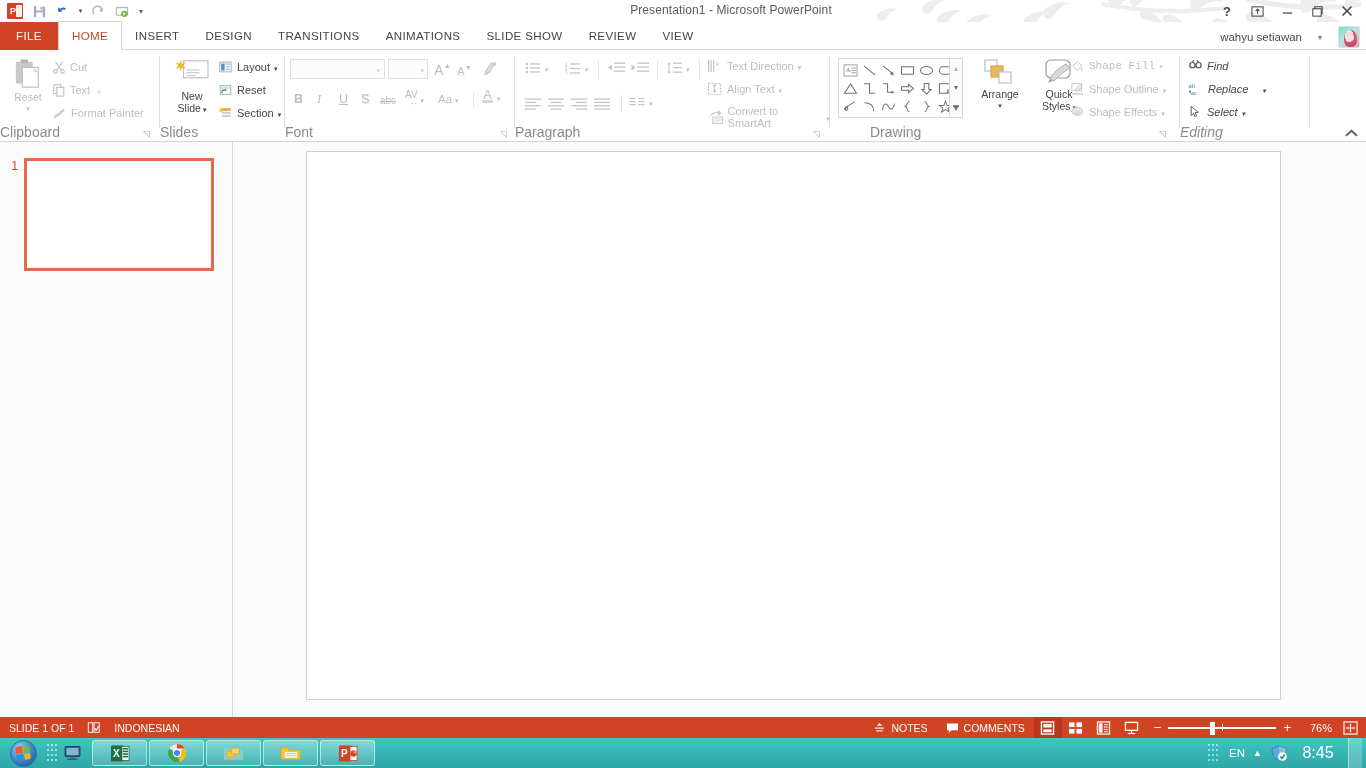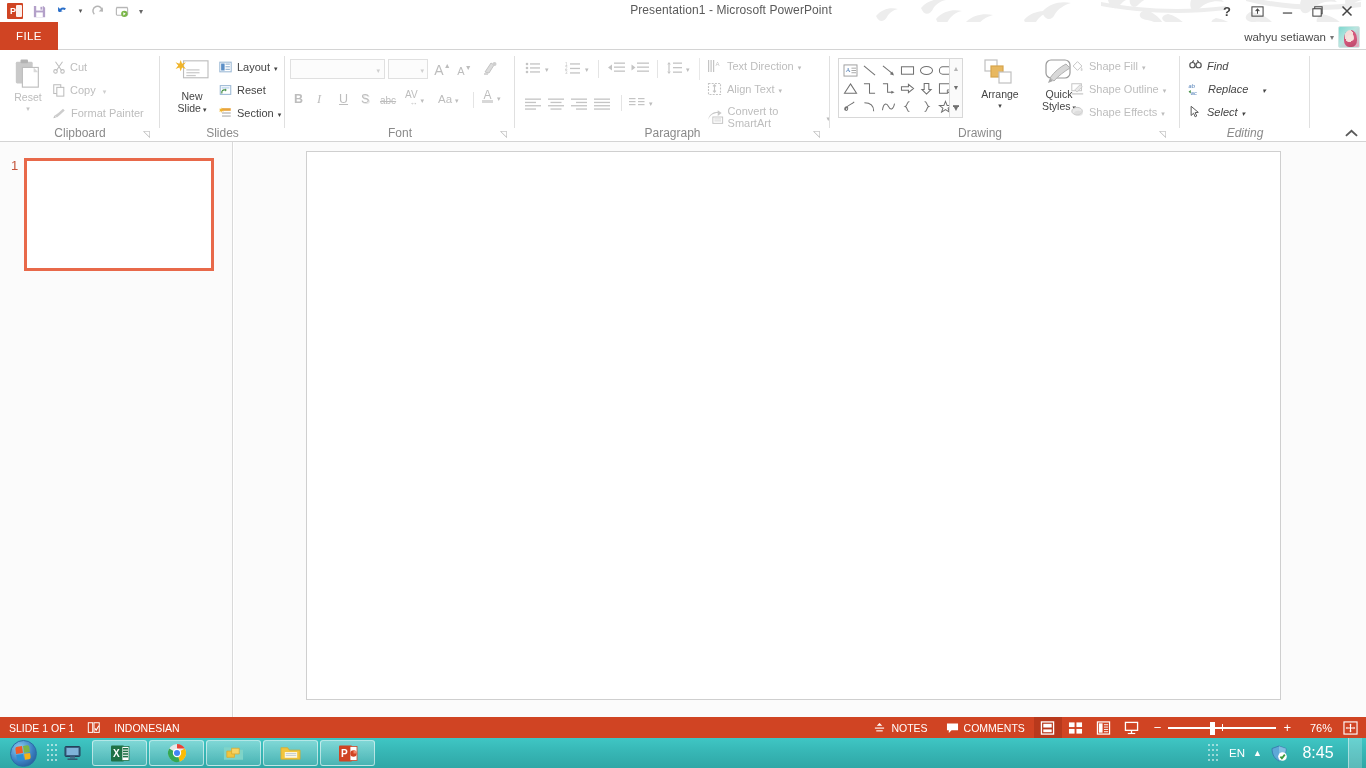--- a/index.html
+++ b/index.html
@@ -55,21 +55,21 @@
   .tab {
     height: 28px; padding: 0 13px; display: flex; align-items: center;
     font-size: 11.5px; color: #444; letter-spacing: .4px; white-space: nowrap;
   }
   .tab.active {
     color: #d04423; background: #fff;
     border-left: 1px solid #d4d4d4; border-right: 1px solid #d4d4d4; border-top: 1px solid #d4d4d4;
     height: 29px; margin-top: -1px; position: relative; z-index: 3;
   }
   .userzone {
-    position: absolute; right: 6px; top: 26px; display: flex; align-items: center; gap: 4px;
+    position: absolute; right: 6px; top: 26px; display: flex; align-items: center; gap: 16px;
   }
   .username { font-size: 11.5px; color: #4a4a4a; }
   .user-caret { font-size: 8px; color: #777; }
   .avatar {
     width: 22px; height: 22px; border-radius: 2px; overflow: hidden;
     background: linear-gradient(135deg,#7fd8d0 0%, #b8e6e0 45%, #e8a0b8 100%);
     position: relative; border: 1px solid #cfe8e5;
   }
   .avatar::before {
     content:""; position:absolute; left:5px; top:3px; width:13px; height:17px;
@@ -83,22 +83,22 @@
   }
 
   
   .ribbon {
     position: absolute; left: 0; top: 50px; width: 1366px; height: 92px;
     background: #fff; border-bottom: 1px solid #d4d4d4;
   }
   .rgroup { position: absolute; top: 0; height: 92px; }
   .rgroup-sep { position: absolute; top: 6px; width: 1px; height: 72px; background: #e0e0e0; }
   .glabel {
-    position: absolute; bottom: 2px; width: 100%; text-align: center;
-    font-size: 12px; color: #8a8a8a;
+    position: absolute; bottom: 2px; width: 100%; 
+    font-size: 14px; color: #8a8a8a;
   }
   .dlaunch {
     position: absolute; bottom: 3px; width: 11px; height: 11px; color: #b0b0b0; font-size: 9px;
     display: flex; align-items: flex-end; justify-content: center;
   }
   .dis { color: #bdbdbd; }
   .en { color: #444; }
   .bigbtn {
     position: absolute; display: flex; flex-direction: column; align-items: center;
     font-size: 10.5px; line-height: 11.5px; text-align: center;
@@ -278,20 +278,30 @@
       <div class="winbtn close">
         <svg width="14" height="14" viewBox="0 0 14 14">
             <path d="M2.5 2.5 L11.5 11.5 M11.5 2.5 L2.5 11.5" stroke="#444" stroke-width="1.5"></path>
           </svg>
       </div>
     </div>
   </div>
 
   <div class="tabsrow">
     <div class="tab-file">FILE</div>
+    <div class="tablist" id="tablist">
+        <div class="tab active">HOME</div>
+        <div class="tab">INSERT</div>
+        <div class="tab">DESIGN</div>
+        <div class="tab">TRANSITIONS</div>
+        <div class="tab">ANIMATIONS</div>
+        <div class="tab">SLIDE SHOW</div>
+        <div class="tab">REVIEW</div>
+        <div class="tab">VIEW</div>
+      </div>
   </div>
 
   <div class="userzone">
     <span class="username">wahyu setiawan</span>
     <span class="user-caret">▾</span>
     <div class="avatar"></div>
   </div>
 
   <div class="ribbon">
 
@@ -312,21 +322,21 @@
             <circle cx="4" cy="13" r="2" fill="none" stroke="#bdbdbd" stroke-width="1.2"></circle>
             <circle cx="12" cy="13" r="2" fill="none" stroke="#bdbdbd" stroke-width="1.2"></circle>
           </svg>
         <span>Cut</span>
       </div>
       <div class="smitem dis" style="left:52px; top:33px;">
         <svg width="14" height="14" viewBox="0 0 16 16">
             <rect x="2" y="2" width="8" height="10" fill="none" stroke="#bdbdbd" stroke-width="1.2"></rect>
             <rect x="5.5" y="5" width="8" height="10" fill="#fff" stroke="#bdbdbd" stroke-width="1.2"></rect>
           </svg>
-        <span>Copy</span>
+        <span>Text</span>
         <span class="caret" style="color:#cfcfcf;margin-left:3px;">▾</span>
       </div>
       <div class="smitem dis" style="left:52px; top:56px;">
         <svg width="15" height="14" viewBox="0 0 16 16">
             <path d="M2 11 C5 9, 8 7, 12 3 L14 5 C10 9, 7 11, 5 13 Z" fill="#cdcdcd"></path>
             <path d="M2 11 L1 14 L4 13 Z" fill="#bdbdbd"></path>
           </svg>
         <span>Format Painter</span>
       </div>
       <div class="glabel">Clipboard</div>
@@ -702,21 +712,21 @@
           <path d="M8 20 C12 14, 18 9, 24 6 L28 10 C23 13, 16 18, 12 23 Z" fill="#d8d8d8" stroke="#b0b0b0" stroke-width="1"></path>
           <path d="M8 20 L6 25 L11 23 Z" fill="#a8a8a8"></path>
         </svg>
         <span style="margin-top:1px;">Quick</span>
         <span style="display:flex;align-items:center;gap:2px;">
           <span>Styles</span>
           <span class="caret">▾</span>
         </span>
       </div>
 
-      <div class="smitem dis" style="left:240px;top:9px;">
+      <div class="smitem dis" style="left:240px;top:9px;font-family:Liberation Mono, monospace;">
         <svg width="15" height="14" viewBox="0 0 16 16">
             <path d="M3 8 L8 3 L13 8 L8 13 Z" fill="#fff" stroke="#c4c4c4" stroke-width="1.1"></path>
             <path d="M12.5 9 C14 11, 14.5 13, 13 13.6 C11.6 14.2, 11 12, 12.5 9 Z" fill="#d6d6d6"></path>
           </svg>
         <span>Shape Fill</span>
         <span class="caret">▾</span>
       </div>
       <div class="smitem dis" style="left:240px;top:32px;text-align:center;">
         <svg width="15" height="14" viewBox="0 0 16 16">
             <rect x="1.5" y="2" width="11" height="8" fill="none" stroke="#c4c4c4" stroke-width="1.1"></rect>

